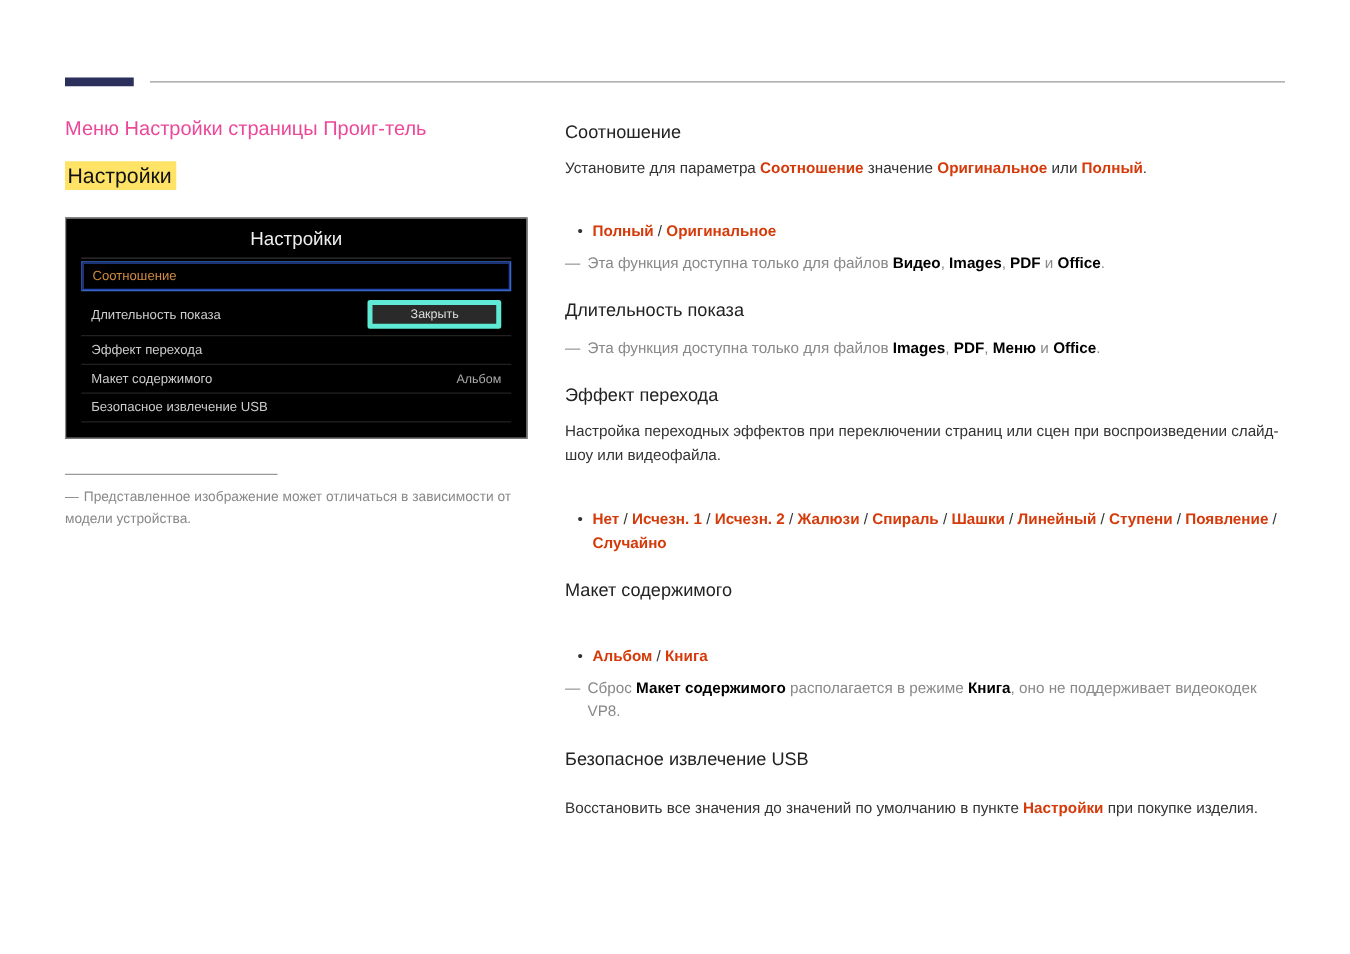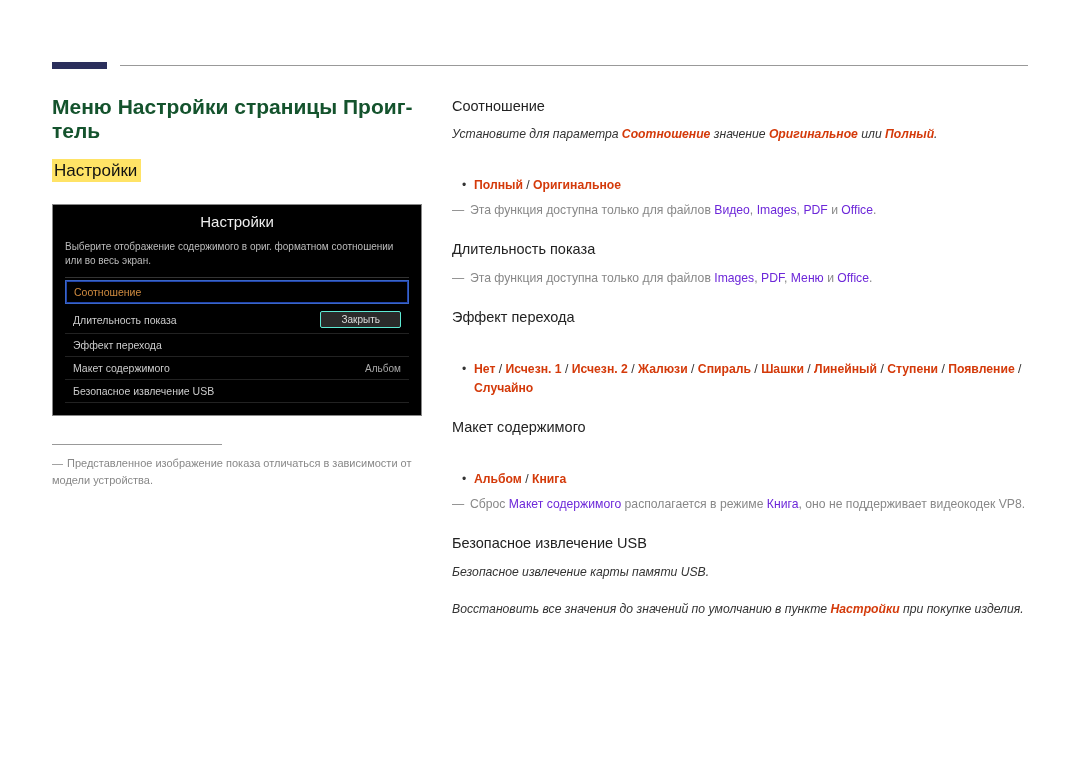--- a/index.html
+++ b/index.html
@@ -39,23 +39,23 @@
     .left-col {
       width: 370px;
       flex: none;
     }
     .right-col {
       flex: 1;
       font-size: 12.2px;
       line-height: 1.55;
     }
     h1 {
-      font-size: 21px;
-      font-weight: 700;
-      color: #14532d;
+      font-size: 16px;
+      font-weight: 400;
+      color: #ec4899;
       margin-bottom: 16px;
     }
     h2.hl {
       display: inline-block;
       background: #ffe366;
       font-size: 17px;
       font-weight: 400;
       color: #111;
       padding: 2px 4px 1px 2px;
       margin-bottom: 22px;
@@ -95,23 +95,23 @@
     }
     .osd-item.active {
       border: 1px solid #3a66c7;
       box-shadow: 0 0 0 1px #2244aa inset;
       color: #d08b3f;
       margin: 2px 0;
     }
     .osd-right { color: #aaa; font-size: 10px; }
     .osd-close {
       background: #2a2a2a;
-      border: 1px solid #5eead4;
+      border: 4px solid #5eead4;
       border-radius: 2px;
-      padding: 2px 20px;
+      padding: 2px 30px;
       font-size: 10px;
       color: #ddd;
     }
     .footnote-sep {
       margin-top: 28px;
       border-top: 1px solid #999;
       width: 170px;
     }
     .footnote {
       font-size: 11px;
@@ -120,21 +120,21 @@
       line-height: 1.5;
     }
     .footnote .dash { color: #888; margin-right: 4px; }
     .r-sec { margin-bottom: 18px; }
     .r-h {
       font-size: 14.5px;
       color: #222;
       font-weight: 400;
       margin-bottom: 8px;
     }
-    .r-p { margin-bottom: 6px; color: #333; font-style: italic; }
+    .r-p { margin-bottom: 6px; color: #333; }
     .bullet-row {
       padding-left: 22px;
       position: relative;
       margin-bottom: 6px;
       color: #d43a0a;
       font-weight: bold;
       margin-top: 32px;
     }
     .bullet-row::before {
       content: "•";
@@ -150,37 +150,36 @@
       position: relative;
       padding-left: 18px;
     }
     .note::before {
       content: "―";
       position: absolute;
       left: 0;
       color: #888;
     }
     .kw { color: #d43a0a; font-weight: bold; }
-    .kw-n { color: #6d28d9; font-weight: normal; text-align: right; }
+    .kw-n { color: #000000; font-weight: bold; text-align: right; }
   </style>
 </head>
 <body>
 
 <div class="top-bar"></div>
 <div class="hr-line"></div>
 
 <div class="page-wrap">
 
   <div class="left-col">
     <h1>Меню Настройки страницы Проиг-тель</h1>
     <h2 class="hl">Настройки</h2>
 
     <div class="osd">
       <div class="osd-title">Настройки</div>
-      <div class="osd-desc">Выберите отображение содержимого в ориг. форматном соотношении или во весь экран.</div>
       <div class="osd-list">
         <div class="osd-item active">
           <span>Соотношение</span>
         </div>
         <div class="osd-item">
           <span>Длительность показа</span>
           <span class="osd-close">Закрыть</span>
         </div>
         <div class="osd-item">
           <span>Эффект перехода</span>
@@ -190,21 +189,21 @@
           <span class="osd-right">Альбом</span>
         </div>
         <div class="osd-item">
           <span>Безопасное извлечение USB</span>
         </div>
       </div>
     </div>
 
     <div class="footnote-sep"></div>
     <div class="footnote">
-      <span class="dash">―</span><span>Представленное изображение показа отличаться в зависимости от модели устройства.</span>
+      <span class="dash">―</span><span>Представленное изображение может отличаться в зависимости от модели устройства.</span>
     </div>
   </div>
 
   <div class="right-col">
 
     <div class="r-sec">
       <div class="r-h">Соотношение</div>
       <div class="r-p">
         <span>Установите для параметра </span><span class="kw">Соотношение</span><span> значение </span><span class="kw">Оригинальное</span><span> или </span><span class="kw">Полный</span><span>.</span>
       </div>
@@ -218,38 +217,38 @@
 
     <div class="r-sec">
       <div class="r-h">Длительность показа</div>
       <div class="note">
         <span>Эта функция доступна только для файлов </span><span class="kw-n">Images</span><span>, </span><span class="kw-n">PDF</span><span>, </span><span class="kw-n">Меню</span><span> и </span><span class="kw-n">Office</span><span>.</span>
       </div>
     </div>
 
     <div class="r-sec">
       <div class="r-h">Эффект перехода</div>
+      <div class="r-p">Настройка переходных эффектов при переключении страниц или сцен при воспроизведении слайд-шоу или видеофайла.</div>
       <div class="bullet-row">
         <span>Нет</span><span class="slash"> / </span><span>Исчезн. 1</span><span class="slash"> / </span><span>Исчезн. 2</span><span class="slash"> / </span><span>Жалюзи</span><span class="slash"> / </span><span>Спираль</span><span class="slash"> / </span><span>Шашки</span><span class="slash"> / </span><span>Линейный</span><span class="slash"> / </span><span>Ступени</span><span class="slash"> / </span><span>Появление</span><span class="slash"> / </span><span>Случайно</span>
       </div>
     </div>
 
     <div class="r-sec">
       <div class="r-h">Макет содержимого</div>
       <div class="bullet-row">
         <span>Альбом</span><span class="slash"> / </span><span>Книга</span>
       </div>
       <div class="note">
         <span>Сброс </span><span class="kw-n">Макет содержимого</span><span> располагается в режиме </span><span class="kw-n">Книга</span><span>, оно не поддерживает видеокодек VP8.</span>
       </div>
     </div>
 
     <div class="r-sec">
       <div class="r-h">Безопасное извлечение USB</div>
-      <div class="r-p">Безопасное извлечение карты памяти USB.</div>
     </div>
 
     <div class="r-sec">
       <div class="r-p">
         <span>Восстановить все значения до значений по умолчанию в пункте </span><span class="kw">Настройки</span><span> при покупке изделия.</span>
       </div>
     </div>
 
   </div>
 </div>

